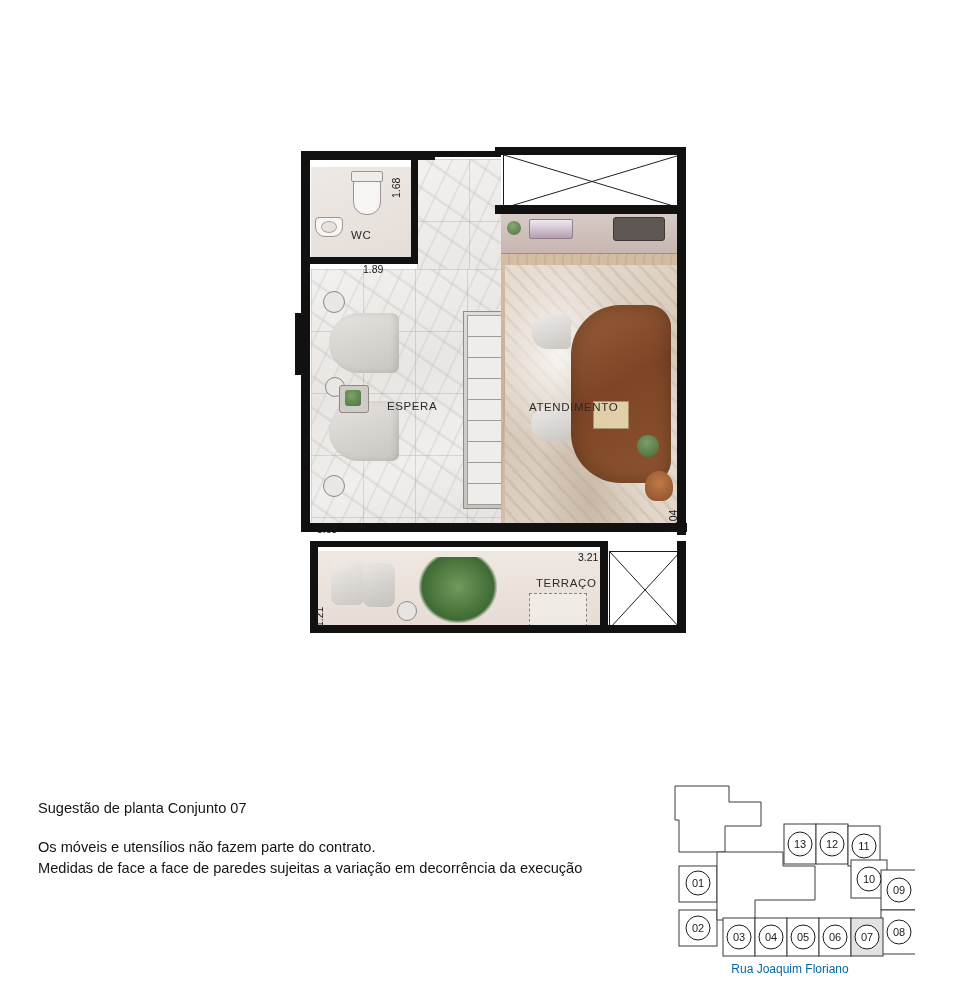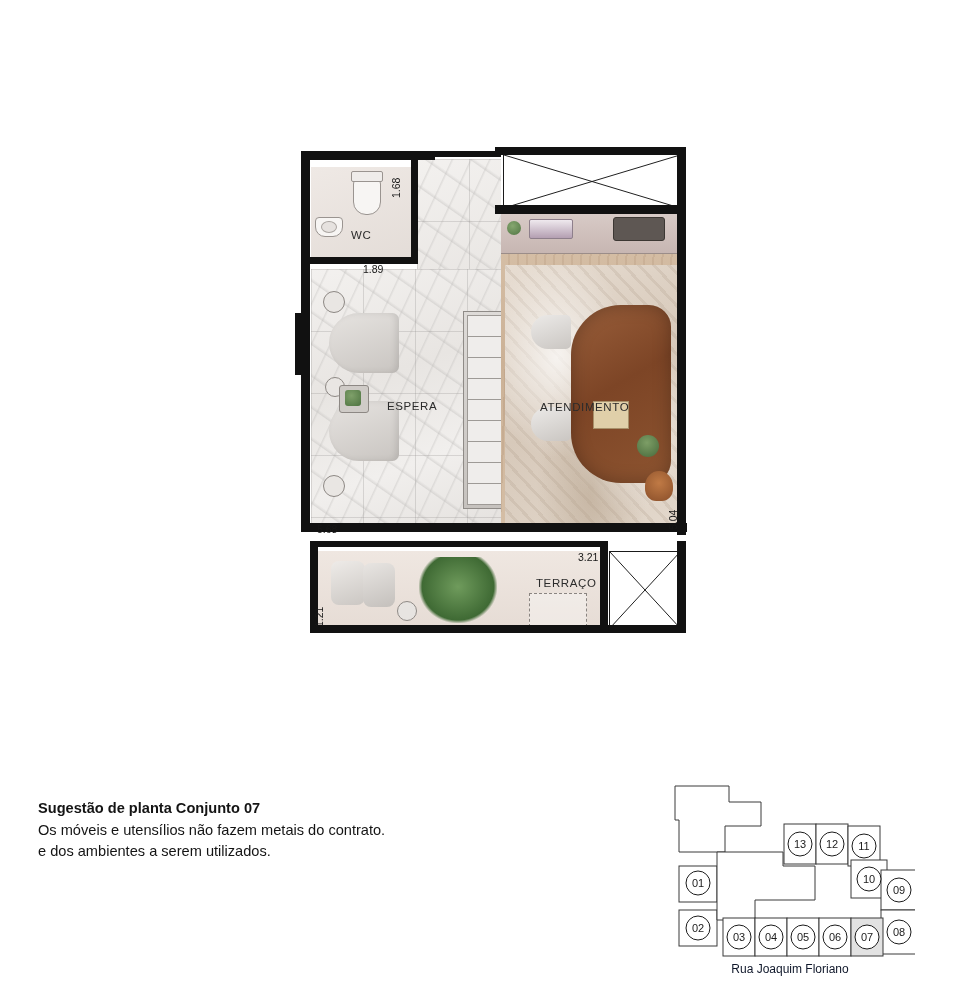--- a/index.html
+++ b/index.html
@@ -94,22 +94,22 @@
   #caption {
     position: absolute;
     left: 38px;
     top: 798px;
     width: 620px;
     font-size: 14.6px;
     line-height: 21.5px;
     color: #141414;
   }
   #caption .t {
-    font-weight: bold;
-    margin-bottom: 0;
+    font-weight: normal;
+    margin-bottom: 17px;
   }
   #caption .l { display: block; }
 
   
   #keyplan {
     position: absolute;
     left: 665px;
     top: 780px;
     width: 250px;
     height: 205px;
@@ -122,21 +122,21 @@
     text-anchor: middle;
     dominant-baseline: middle;
   }
   #street {
     position: absolute;
     left: 665px;
     top: 962px;
     width: 250px;
     text-align: center;
     font-size: 12px;
-    color: #0f172a;
+    color: #0369a1;
   }
 </style>
 </head>
 <body>
 
 <div id="floorplan">
 
   <div class="fill" style="left:0; top:0; width:400px; height:505px; background:#ffffff;"></div>
 
   <div class="fill" style="left:210px; top:9px; width:178px; height:55px; background:#ffffff; border:1px solid #1a1a1a; box-sizing:border-box;">
@@ -232,36 +232,36 @@
 
   <div class="wall" style="left:17px; top:396px; width:8px; height:92px;"></div>
   <div class="wall" style="left:17px; top:480px; width:298px; height:8px;"></div>
   <div class="wall" style="left:17px; top:396px; width:298px; height:6px;"></div>
   <div class="wall" style="left:307px; top:396px; width:8px; height:92px;"></div>
   <div class="wall" style="left:384px; top:396px; width:9px; height:92px;"></div>
   <div class="wall" style="left:307px; top:480px; width:86px; height:8px;"></div>
 
   <span class="label" style="left:58px; top:84px;">WC</span>
   <span class="label" style="left:94px; top:255px;">ESPERA</span>
-  <span class="label" style="left:247px; top:256px;text-align:right;">ATENDIMENTO</span>
+  <span class="label" style="left:236px; top:256px;text-align:right;">ATENDIMENTO</span>
   <span class="label" style="left:243px; top:432px;">TERRAÇO</span>
 
   <span class="dim" style="left:70px; top:118px;">1.89</span>
   <span class="dim vert" style="left:97px; top:53px;">1.68</span>
   <span class="dim" style="left:24px; top:378px;">5.68</span>
   <span class="dim vert" style="left:374px; top:385px;">5.04</span>
   <span class="dim" style="left:285px; top:406px;">3.21</span>
   <span class="dim vert" style="left:20px; top:482px;">1.21</span>
 
 </div>
 
 <div id="caption">
   <div class="t">Sugestão de planta Conjunto 07</div>
-  <span class="l">Os móveis e utensílios não fazem metais do contrato.</span>
-  <span class="l">e dos ambientes a serem utilizados.</span>
+  <span class="l">Os móveis e utensílios não fazem parte do contrato.</span>
+  <span class="l">Medidas de face a face de paredes sujeitas a variação em decorrência da execução</span>
 </div>
 
 <div id="keyplan">
   <svg width="250" height="185" viewBox="0 0 250 185">
     <g fill="#ffffff" stroke="#3a3a3a" stroke-width="1">
 
       <path d="M10 6 L64 6 L64 22 L96 22 L96 46 L60 46 L60 72 L14 72 L14 40 L10 40 Z"></path>
 
       <rect x="14" y="86" width="38" height="36"></rect>
       <rect x="14" y="130" width="38" height="36"></rect>

